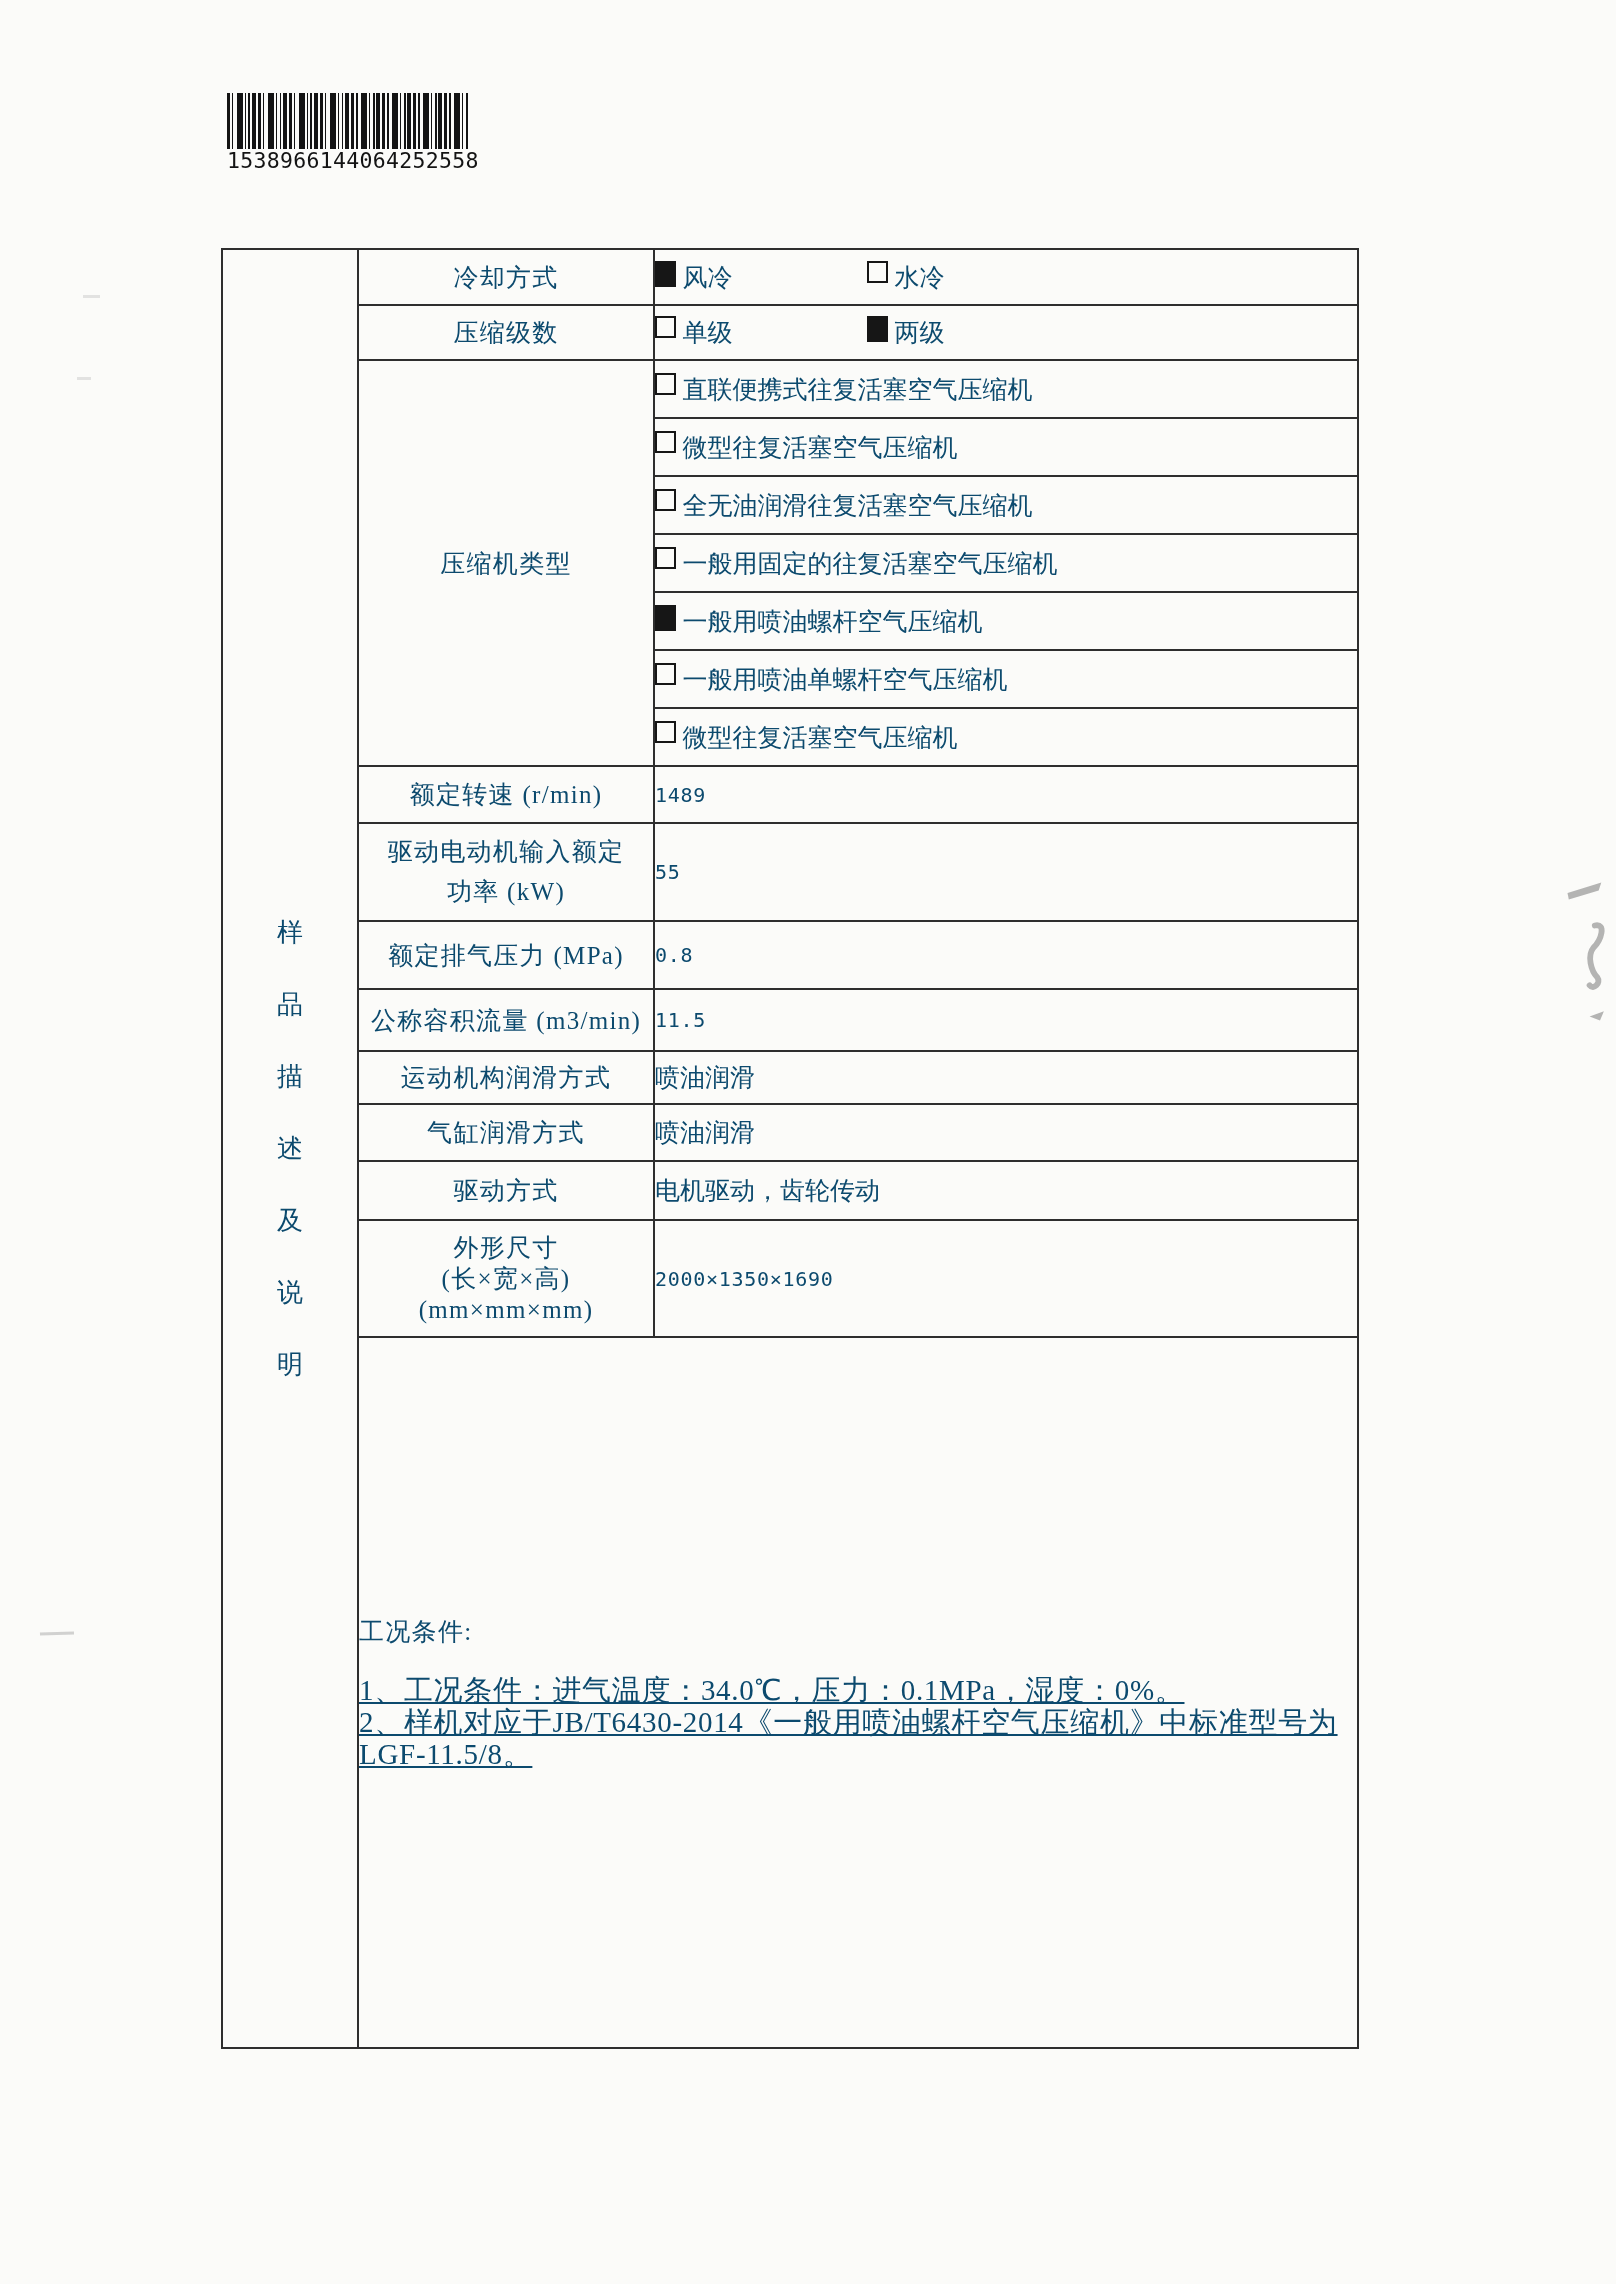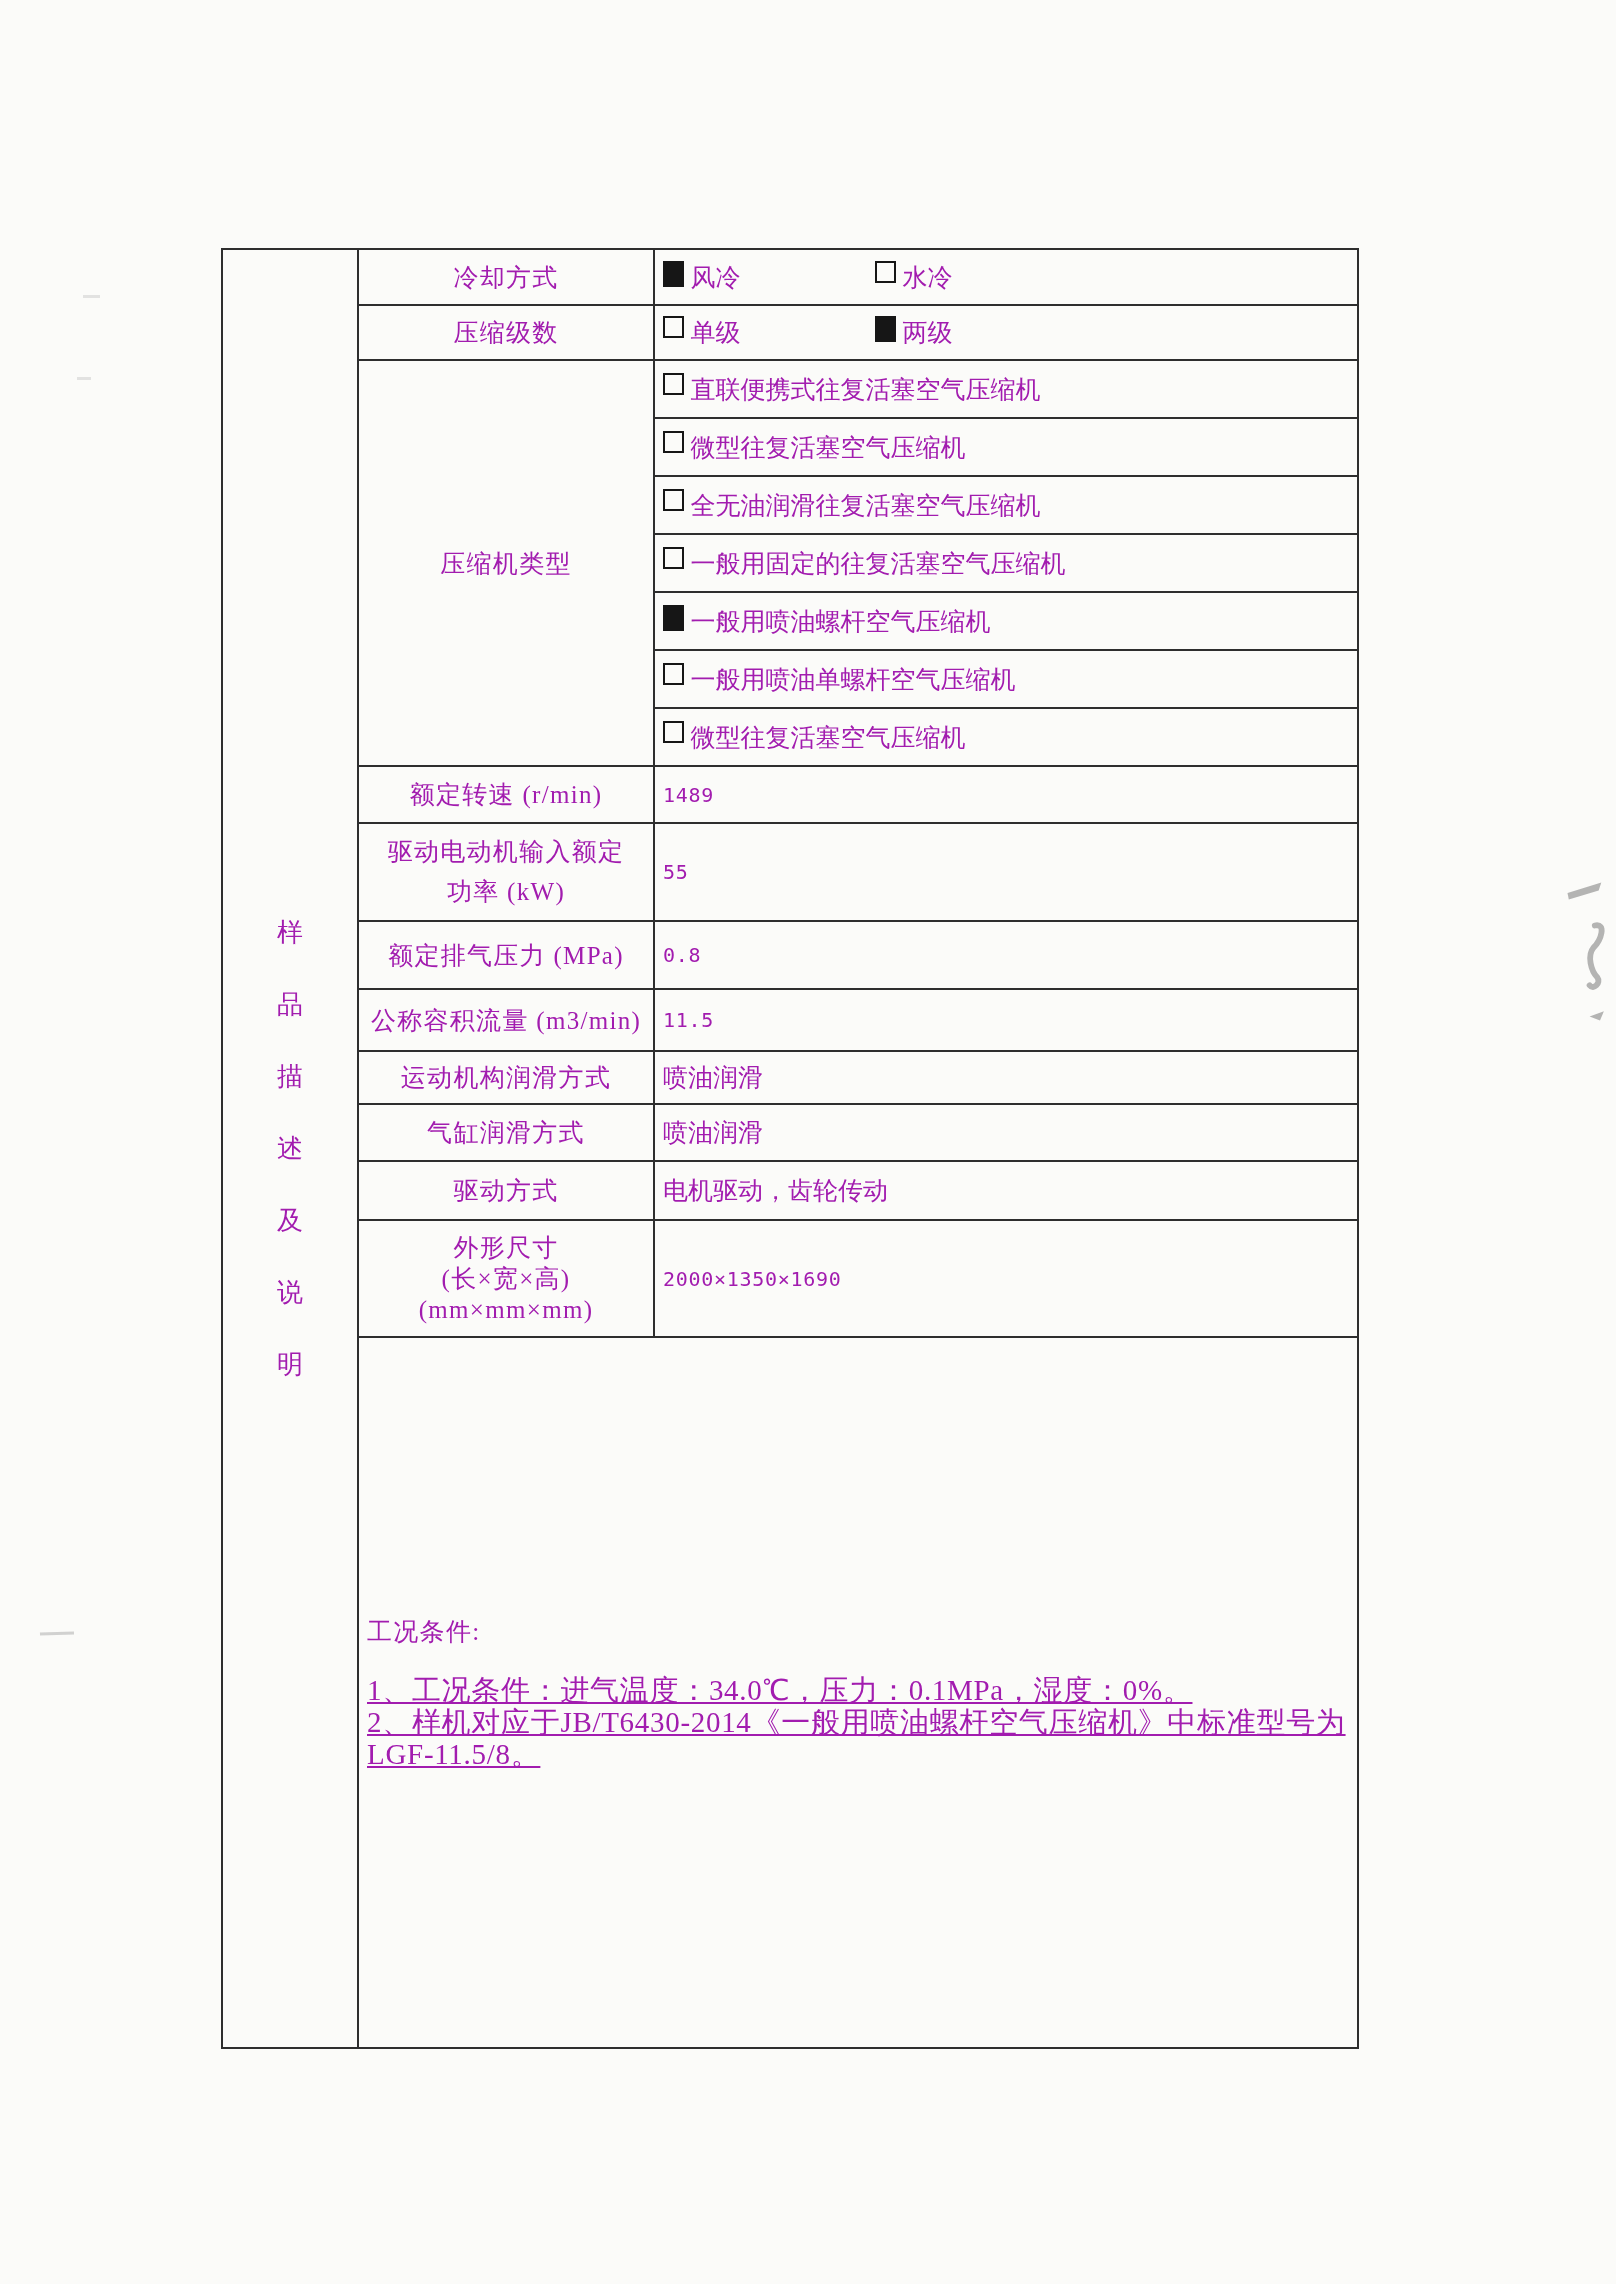--- a/index.html
+++ b/index.html
@@ -39,23 +39,23 @@
   .page-counter{font-size:26px;letter-spacing:2.6px;white-space:nowrap;}
   
   table.spec{
     position:absolute;left:221px;top:248px;
     width:1138px;height:1801px;
     border-collapse:collapse;table-layout:fixed;
     background:transparent;
   }
   table.spec td{
     border:2px solid #2e2e2e;
-    padding:8px;
+    padding:0;
     font-size:25px;
-    color:#a21caf;
+    color:#0c4a6e;
     vertical-align:middle;
   }
   table.spec{border:2.6px solid #262626;}
   td.vcol{width:136px;text-align:center;}
   .vtext{display:flex;flex-direction:column;align-items:center;gap:46px;
          font-size:26px;line-height:26px;letter-spacing:0;}
   td.lbl{width:296px;text-align:center;letter-spacing:1.3px;}
   td.val{text-align:left;padding-left:17px;}
   td.val.num{font-family:"DejaVu Sans Mono", monospace;font-size:20px;letter-spacing:0.7px;}
   td.chk{padding-left:29px;}
@@ -73,20 +73,24 @@
   .notes-body div{white-space:nowrap;}
   
   .scribble{position:absolute;color:#8f8f8f;opacity:.65;}
   .dash-mark{position:absolute;background:#a8a8a8;opacity:.5;}
 </style>
 </head>
 <body>
 
 <div class="page">
 
+  <div class="barcode-block">
+    <div class="barcode-bars"></div>
+    <div class="barcode-digits">1538966144064252558</div>
+  </div>
 
 
   <table class="spec">
     <colgroup>
         <col style="width:136px">
         <col style="width:296px">
         <col>
       </colgroup>
 
     <tbody>

